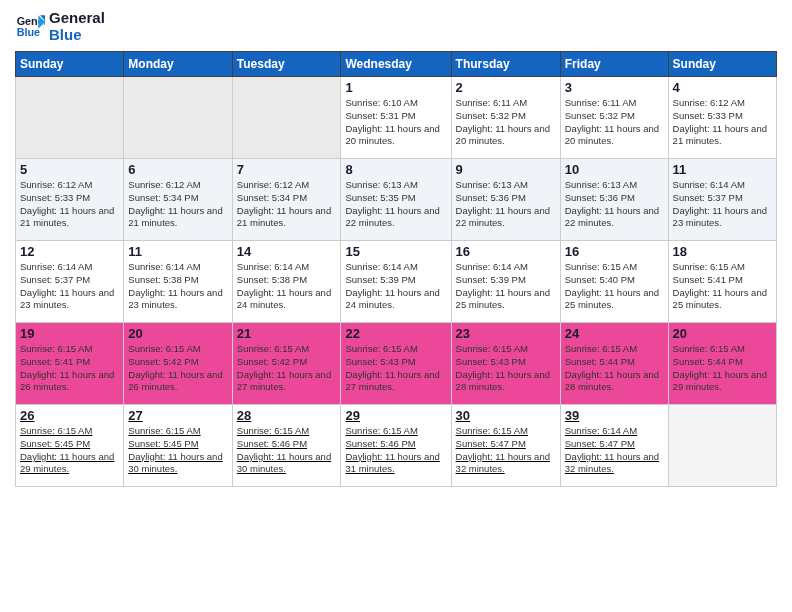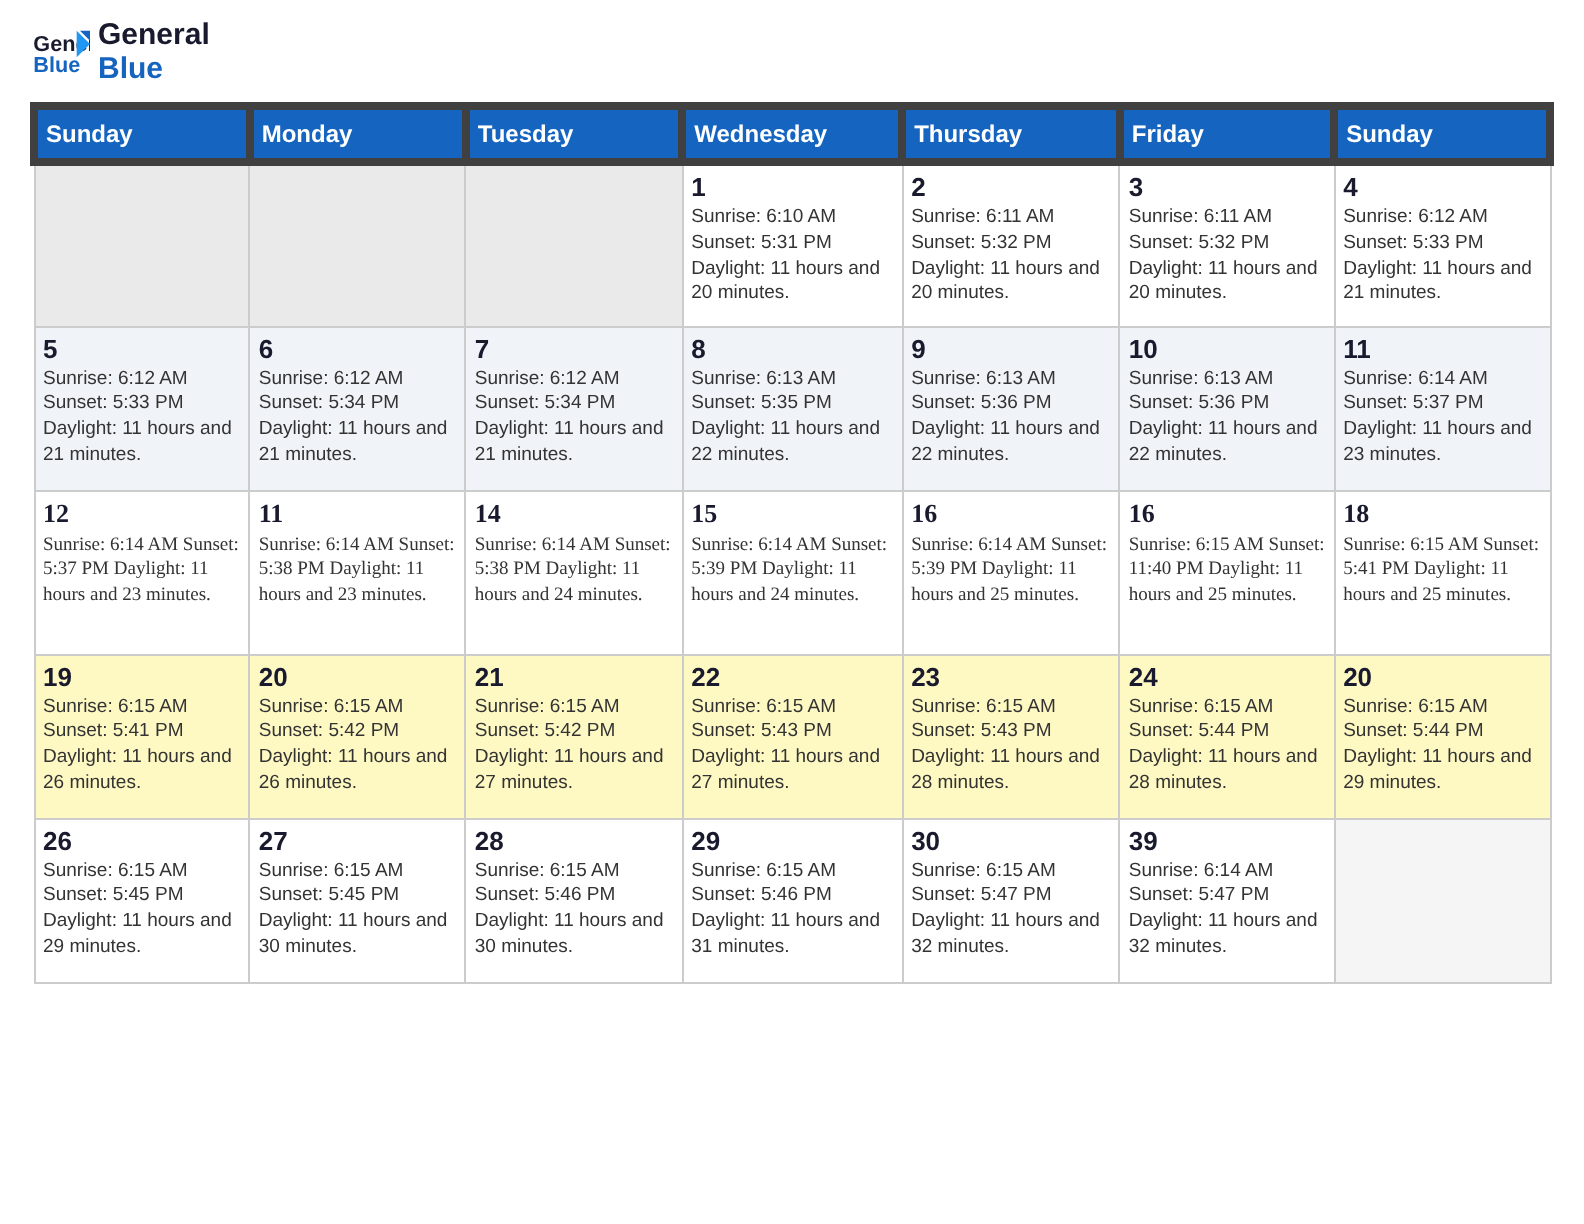--- a/index.html
+++ b/index.html
@@ -48,21 +48,21 @@
       width: 100%;
       border-collapse: collapse;
       border: 1px solid #ccc;
     }
     .calendar th {
       background: #1565c0;
       color: #fff;
       font-size: 12px;
       padding: 5px 4px;
       text-align: left;
-      border: 4px solid #404040;
+      border: 1px solid #404040;
       font-weight: bold;
     }
     .calendar td {
       vertical-align: top;
       border: 1px solid #ccc;
       padding: 3px 4px;
       width: 113px;
       height: 82px;
       background: #fff;
     }
@@ -78,23 +78,23 @@
     .day-info {
       font-size: 9.5px;
       color: #333;
       line-height: 1.35;
     }
     .calendar tr:nth-child(odd) td:not(.empty) {
       background: #fff;
     }
     .week-row-1 td:not(.empty) { background: #fff; }
     .week-row-2 td:not(.empty) { background: #f0f4f8; }
-    .week-row-3 td:not(.empty) { background: #fff; font-family: Liberation Serif, serif; }
-    .week-row-4 td:not(.empty) { background: #fef9c3; margin-top: 19px; }
-    .week-row-5 td:not(.empty) { background: #fff; }
+    .week-row-3 td:not(.empty) { background: #fff; }
+    .week-row-4 td:not(.empty) { background: #ec4899; margin-top: 19px; }
+    .week-row-5 td:not(.empty) { background: #fff; text-decoration: underline; }
     .week-row-1 td.empty { background: #eaeaea; }
   </style>
 </head>
 <body>
 
 <div class="page">
   <div class="header">
     <div class="logo">
       <svg class="logo-icon" viewBox="0 0 36 36">
         <text x="2" y="16" font-size="13" font-weight="bold" fill="#1a1a2e">General</text>
@@ -242,21 +242,21 @@
           <td>
             <div class="day-number">16</div>
             <div class="day-info">Sunrise: 6:14 AM
 Sunset: 5:39 PM
 Daylight: 11 hours
 and 25 minutes.</div>
           </td>
           <td>
             <div class="day-number">16</div>
             <div class="day-info">Sunrise: 6:15 AM
-Sunset: 11:40 PM
+Sunset: 5:40 PM
 Daylight: 11 hours
 and 25 minutes.</div>
           </td>
           <td>
             <div class="day-number">18</div>
             <div class="day-info">Sunrise: 6:15 AM
 Sunset: 5:41 PM
 Daylight: 11 hours
 and 25 minutes.</div>
           </td>

